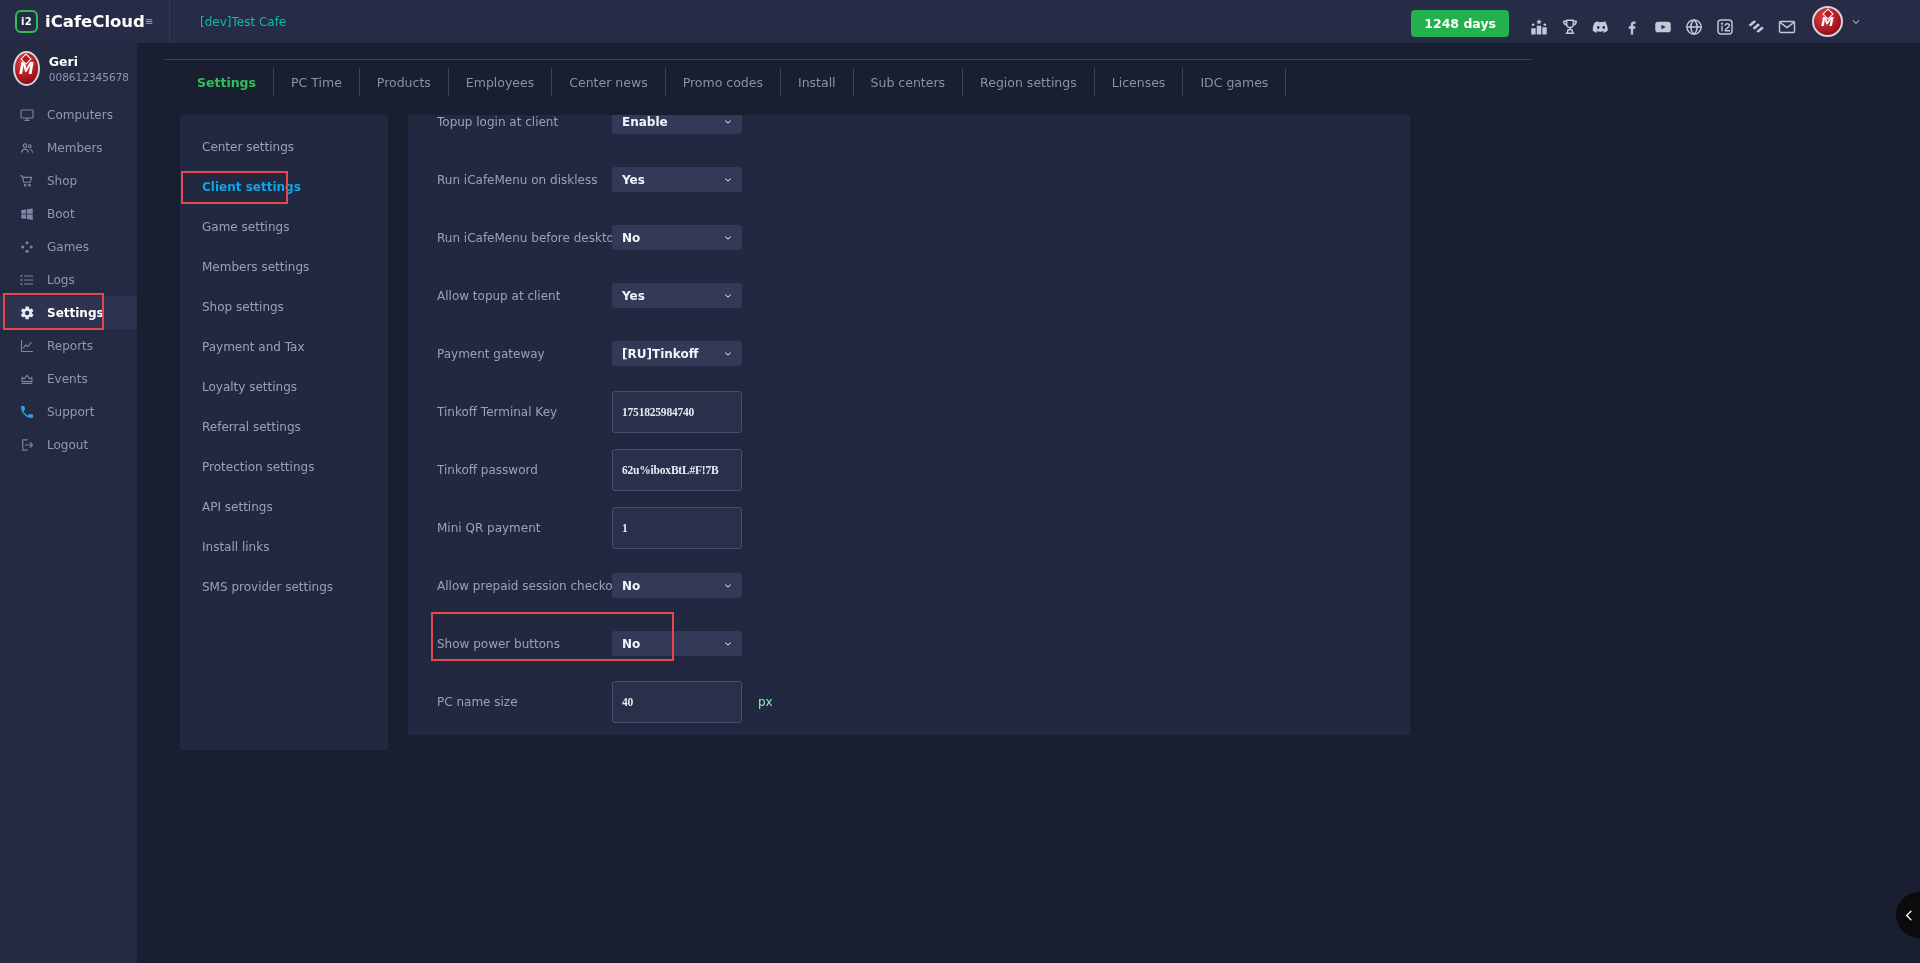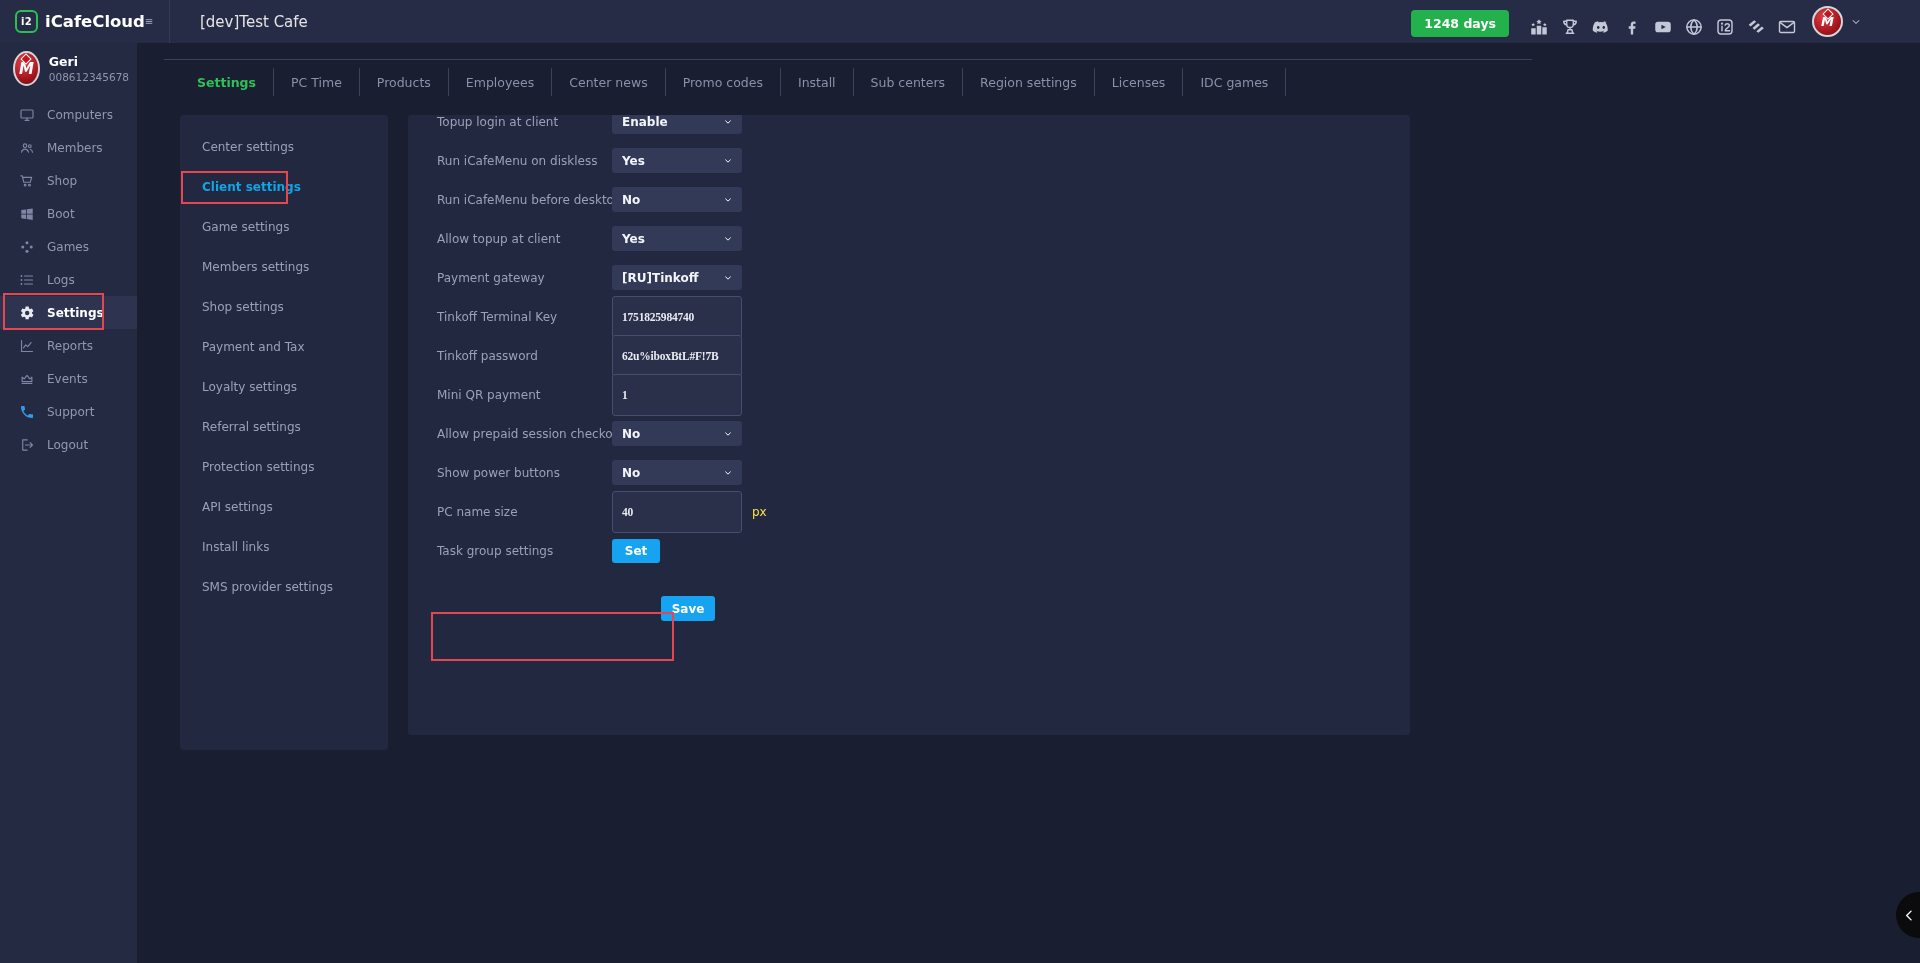--- a/index.html
+++ b/index.html
@@ -9,21 +9,21 @@
 
   
   .topbar{position:absolute;top:0;left:0;right:0;height:43px;background:#262c45;display:flex;align-items:center;z-index:5}
   .brand-zone{width:170px;min-width:170px;height:100%;display:flex;align-items:center;justify-content:space-between;padding:0 16px 0 15px;border-right:1px solid #333a55}
   .brand-left{display:flex;align-items:center;cursor:pointer}
   .logo-box{width:23px;height:23px;border:2.5px solid #2fbe54;border-radius:6px;display:flex;align-items:center;justify-content:center;font-weight:700;font-size:10px;color:#fff;letter-spacing:.3px}
   .brand-text{font-size:16.5px;font-weight:700;margin-left:7px;color:#fff}
   .icn{display:inline-flex}
   .icn svg{width:100%;height:100%;display:block}
   .hamburger{width:21px;height:21px;color:#d4d8e4;cursor:pointer}
-  .cafe-title{margin-left:30px;font-size:15px;color:#e5e5e5}
+  .cafe-title{margin-left:30px;font-size:12px;color:#14b8a6}
   .topbar-right{margin-left:auto;display:flex;align-items:flex-end;padding-right:58px}
   .days-badge{background:#23b14e;color:#fff;font-size:12.5px;font-weight:700;padding:6px 13px;border-radius:4px;margin-right:20px;cursor:pointer;white-space:nowrap}
   .tb-icons{display:flex;align-items:center;gap:11px;color:#c3c8d8}
   .tb-icons .icn{width:20px;height:20px;cursor:pointer}
   .avatar-wrap{display:flex;align-items:center;gap:7px;margin-left:15px;cursor:pointer}
   .avatar{position:relative;border-radius:50%;background:radial-gradient(circle at 38% 32%,#e0414a,#a4161c 62%,#6e0d11);border:2px solid #d5d5dc;display:flex;align-items:center;justify-content:center;font-weight:800;color:#fff;font-style:italic}
   .avatar::after{content:"";position:absolute;top:2px;left:50%;transform:translateX(-50%) rotate(45deg);width:6px;height:6px;background:#c3161c;border:1px solid #fff}
   .avatar.small{width:31px;height:31px;font-size:13px}
   .avatar.side{width:35px;height:35px;font-size:15px}
   .caret-icn{width:12px;height:12px;color:#9ba1b7}
@@ -42,27 +42,27 @@
   
   .main{position:absolute;top:43px;left:137px;right:0;bottom:0;background:#191e30}
   .tabs-area{margin:16px 0 0 27px;width:1368px;border-top:1px solid #3a415c;padding:8px 0 0 16px;display:flex}
   .tab{display:flex;align-items:center;padding:0 17px;height:28px;font-size:12.5px;color:#8a91a8;border-right:1px solid #3c4359;cursor:pointer;white-space:nowrap}
   .tab.active{color:#2fc156;font-weight:600}
   .content{display:flex;gap:20px;margin:19px 0 0 43px;align-items:flex-start}
   .menu-panel{width:208px;height:635px;background:#222840;border-radius:3px;padding-top:18px}
   .menu-item{height:28px;margin-bottom:12px;display:flex;align-items:center;padding-left:22px;font-size:12px;color:#9aa1b6;cursor:pointer;white-space:nowrap}
   .menu-item.active{color:#0ea5e9;font-weight:700}
   .form-panel{width:1002px;height:620px;background:#222840;border-radius:3px;padding-left:29px;overflow:hidden}
-  .rows{display:flex;flex-direction:column;gap:14px;margin-top:-6px}
+  .rows{display:flex;flex-direction:column;gap:33px;margin-top:-6px}
   .frow{display:flex;align-items:center;height:25px}
   .flabel{width:175px;min-width:175px;font-size:12px;color:#9ba1b7;white-space:nowrap}
   .dropdown{width:130px;height:25px;background:#333a58;border-radius:3px;display:flex;align-items:center;justify-content:space-between;padding:0 9px 0 10px;font-size:12px;font-weight:700;color:#f3f5fa;cursor:pointer;white-space:nowrap}
   .dd-chev{width:10px;height:10px;color:#fff}
   .tinput{width:130px;height:42px;background:#2a3049;border:1px solid #454d71;border-radius:3px;padding:0 9px;font-size:11.5px;font-weight:600;color:#e8ebf3;font-family:Liberation Serif, serif;letter-spacing:-.2px}
-  .suffix{margin-left:10px;font-size:12px;color:#fde047}
+  .suffix{margin-left:16px;font-size:12px;color:#86efac}
   .btn{background:#16a3f2;color:#fff;border:none;border-radius:3px;font-weight:600;font-size:12px;cursor:pointer;font-family:inherit}
   .set-btn{width:48px;height:24px}
   .save-btn{width:54px;height:25px;margin:33px 0 0 224px;display:block}
 
   
   .redbox{position:absolute;border:2px solid #e4474f;pointer-events:none;z-index:9}
   .rb1{left:3px;top:293px;width:101px;height:37px}
   .rb2{left:181px;top:171px;width:107px;height:33px}
   .rb3{left:431px;top:612px;width:243px;height:49px}
   .chat-bubble{position:absolute;left:1896px;top:892px;width:46px;height:46px;border-radius:50%;background:#0b0b0e;display:flex;align-items:center;padding-left:6px;z-index:9;cursor:pointer}

